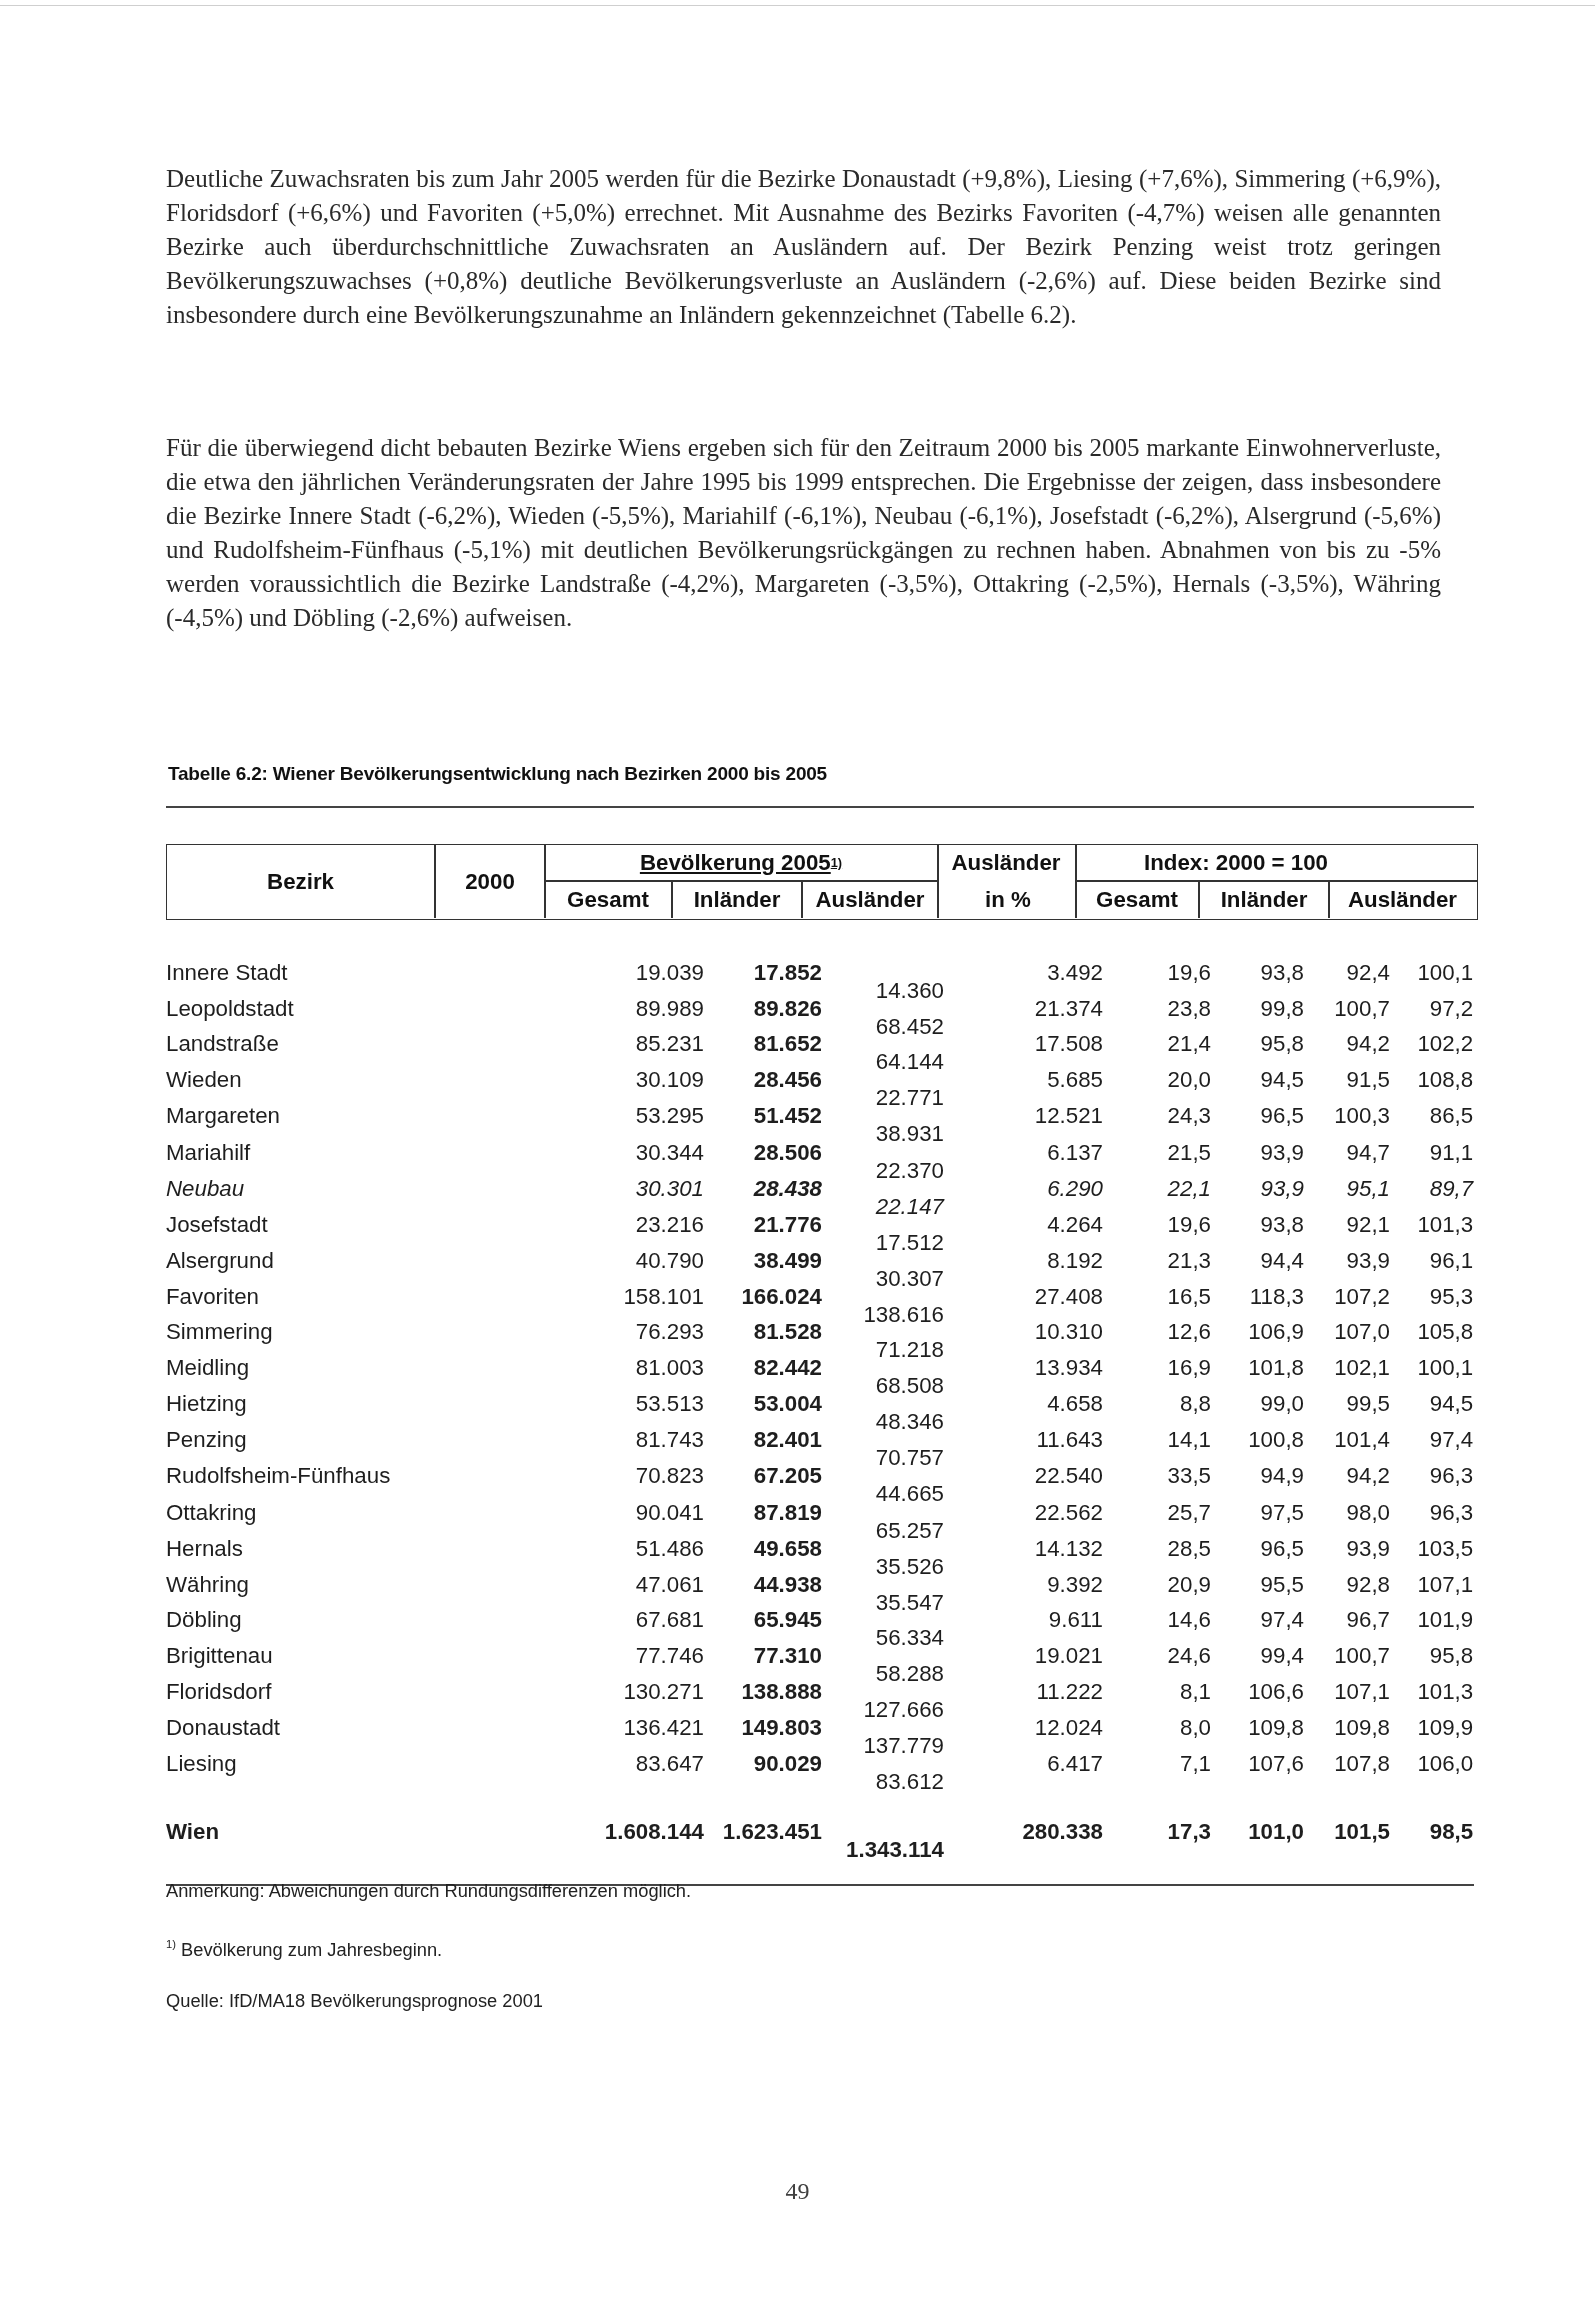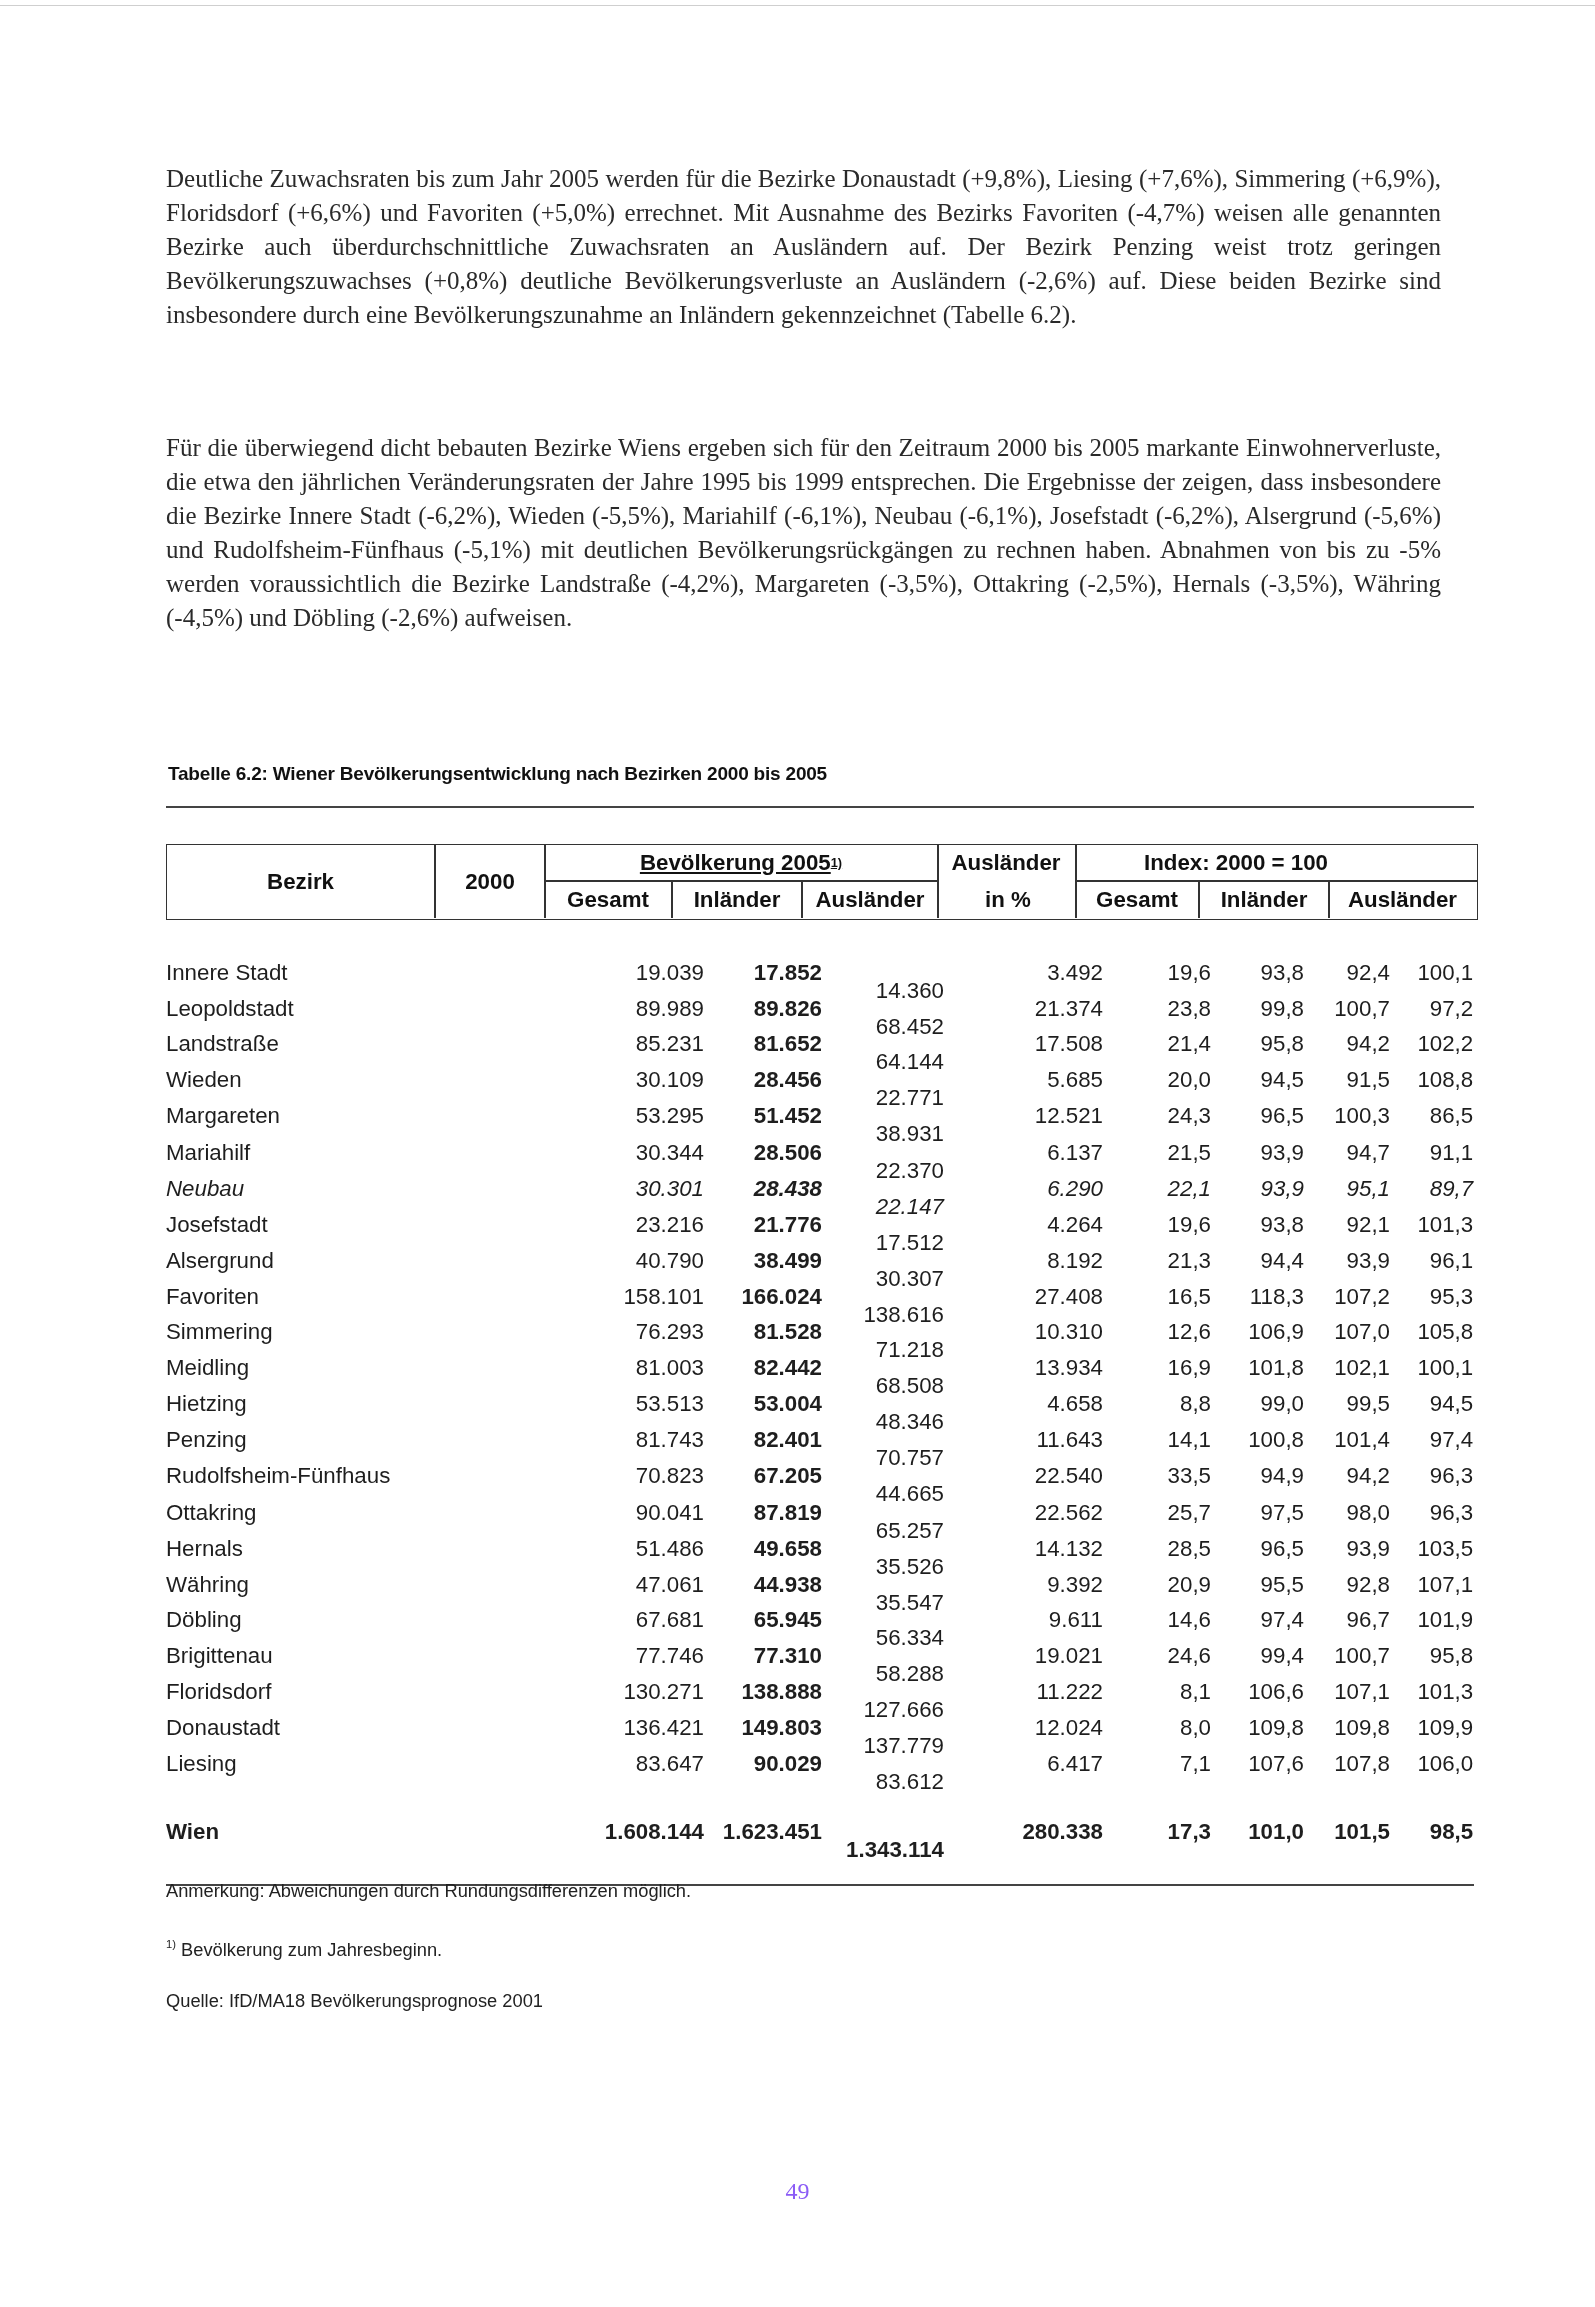--- a/index.html
+++ b/index.html
@@ -39,21 +39,21 @@
   .c6 { right: 88px; }   
   .c7 { right: 4.8px; }     
   .b { font-weight: bold; }
   .total { font-weight: bold; }
 
   .note { position: absolute; left: 166px; font-family: "Liberation Sans", "DejaVu Sans", sans-serif; font-size: 18.3px; color: #222; }
   #note1 { top: 1880px; }
   #note2 { top: 1938px; }
   #source { top: 1990px; }
   .pageno { position: absolute; left: 0; width: 1595px; top: 2178px; text-align: center;
-            font-family: "Liberation Serif", "DejaVu Serif", serif; font-size: 24px; color: #8b5cf6; }
+            font-family: "Liberation Serif", "DejaVu Serif", serif; font-size: 24px; color: #404040; }
 </style>
 </head>
 <body>
 
 <div class="top-rule"></div>
 
 <p class="para" id="p1">Deutliche Zuwachsraten bis zum Jahr 2005 werden für die Bezirke Donaustadt (+9,8%), Liesing (+7,6%), Simmering (+6,9%), Floridsdorf (+6,6%) und Favoriten (+5,0%) errechnet. Mit Ausnahme des Bezirks Favoriten (-4,7%) weisen alle genannten Bezirke auch überdurchschnittliche Zuwachsraten an Ausländern auf. Der Bezirk Penzing weist trotz geringen Bevölkerungszuwachses (+0,8%) deutliche Bevölkerungsverluste an Ausländern (-2,6%) auf. Diese beiden Bezirke sind insbesondere durch eine Bevölkerungszunahme an Inländern gekennzeichnet (Tabelle 6.2).</p>
 <p class="para" id="p2">Für die überwiegend dicht bebauten Bezirke Wiens ergeben sich für den Zeitraum 2000 bis 2005 markante Einwohnerverluste, die etwa den jährlichen Veränderungsraten der Jahre 1995 bis 1999 entsprechen. Die Ergebnisse der zeigen, dass insbesondere die Bezirke Innere Stadt (-6,2%), Wieden (-5,5%), Mariahilf (-6,1%), Neubau (-6,1%), Josefstadt (-6,2%), Alsergrund (-5,6%) und Rudolfsheim-Fünfhaus (-5,1%) mit deutlichen Bevölkerungsrückgängen zu rechnen haben. Abnahmen von bis zu -5% werden voraussichtlich die Bezirke Landstraße (-4,2%), Margareten (-3,5%), Ottakring (-2,5%), Hernals (-3,5%), Währing (-4,5%) und Döbling (-2,6%) aufweisen.</p>
 
 <div class="caption">Tabelle 6.2: Wiener Bevölkerungsentwicklung nach Bezirken 2000 bis 2005</div>

